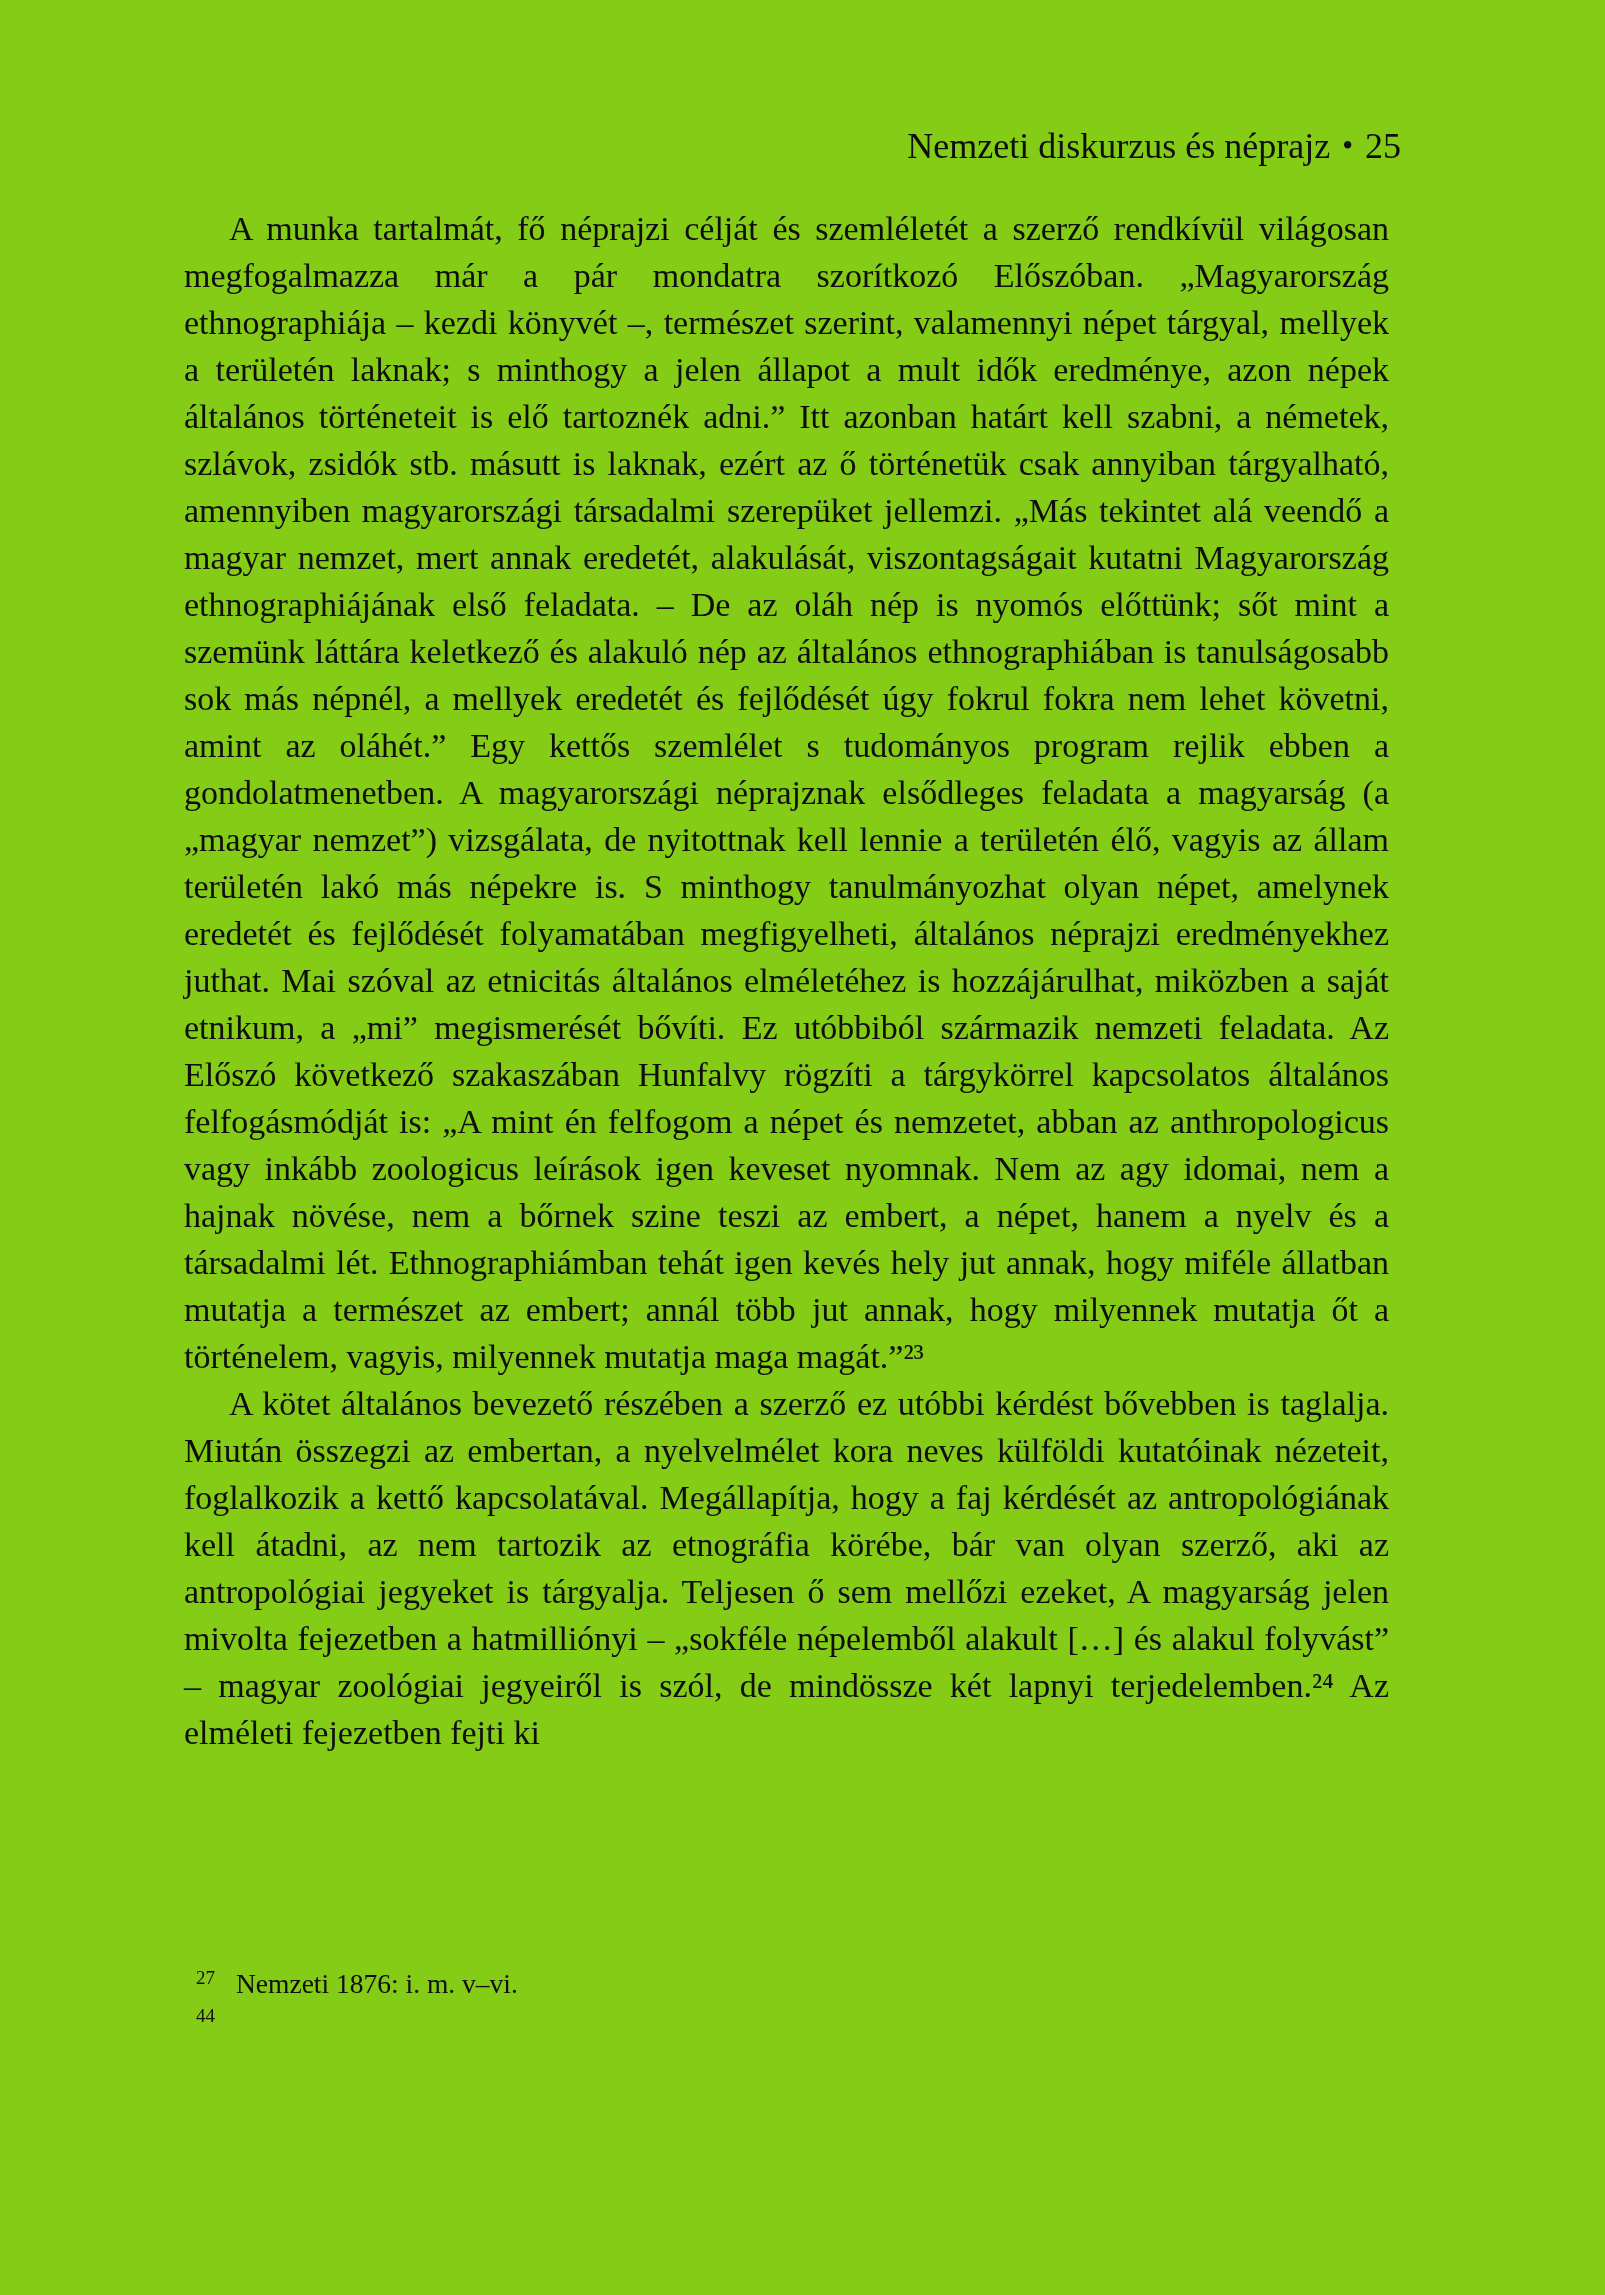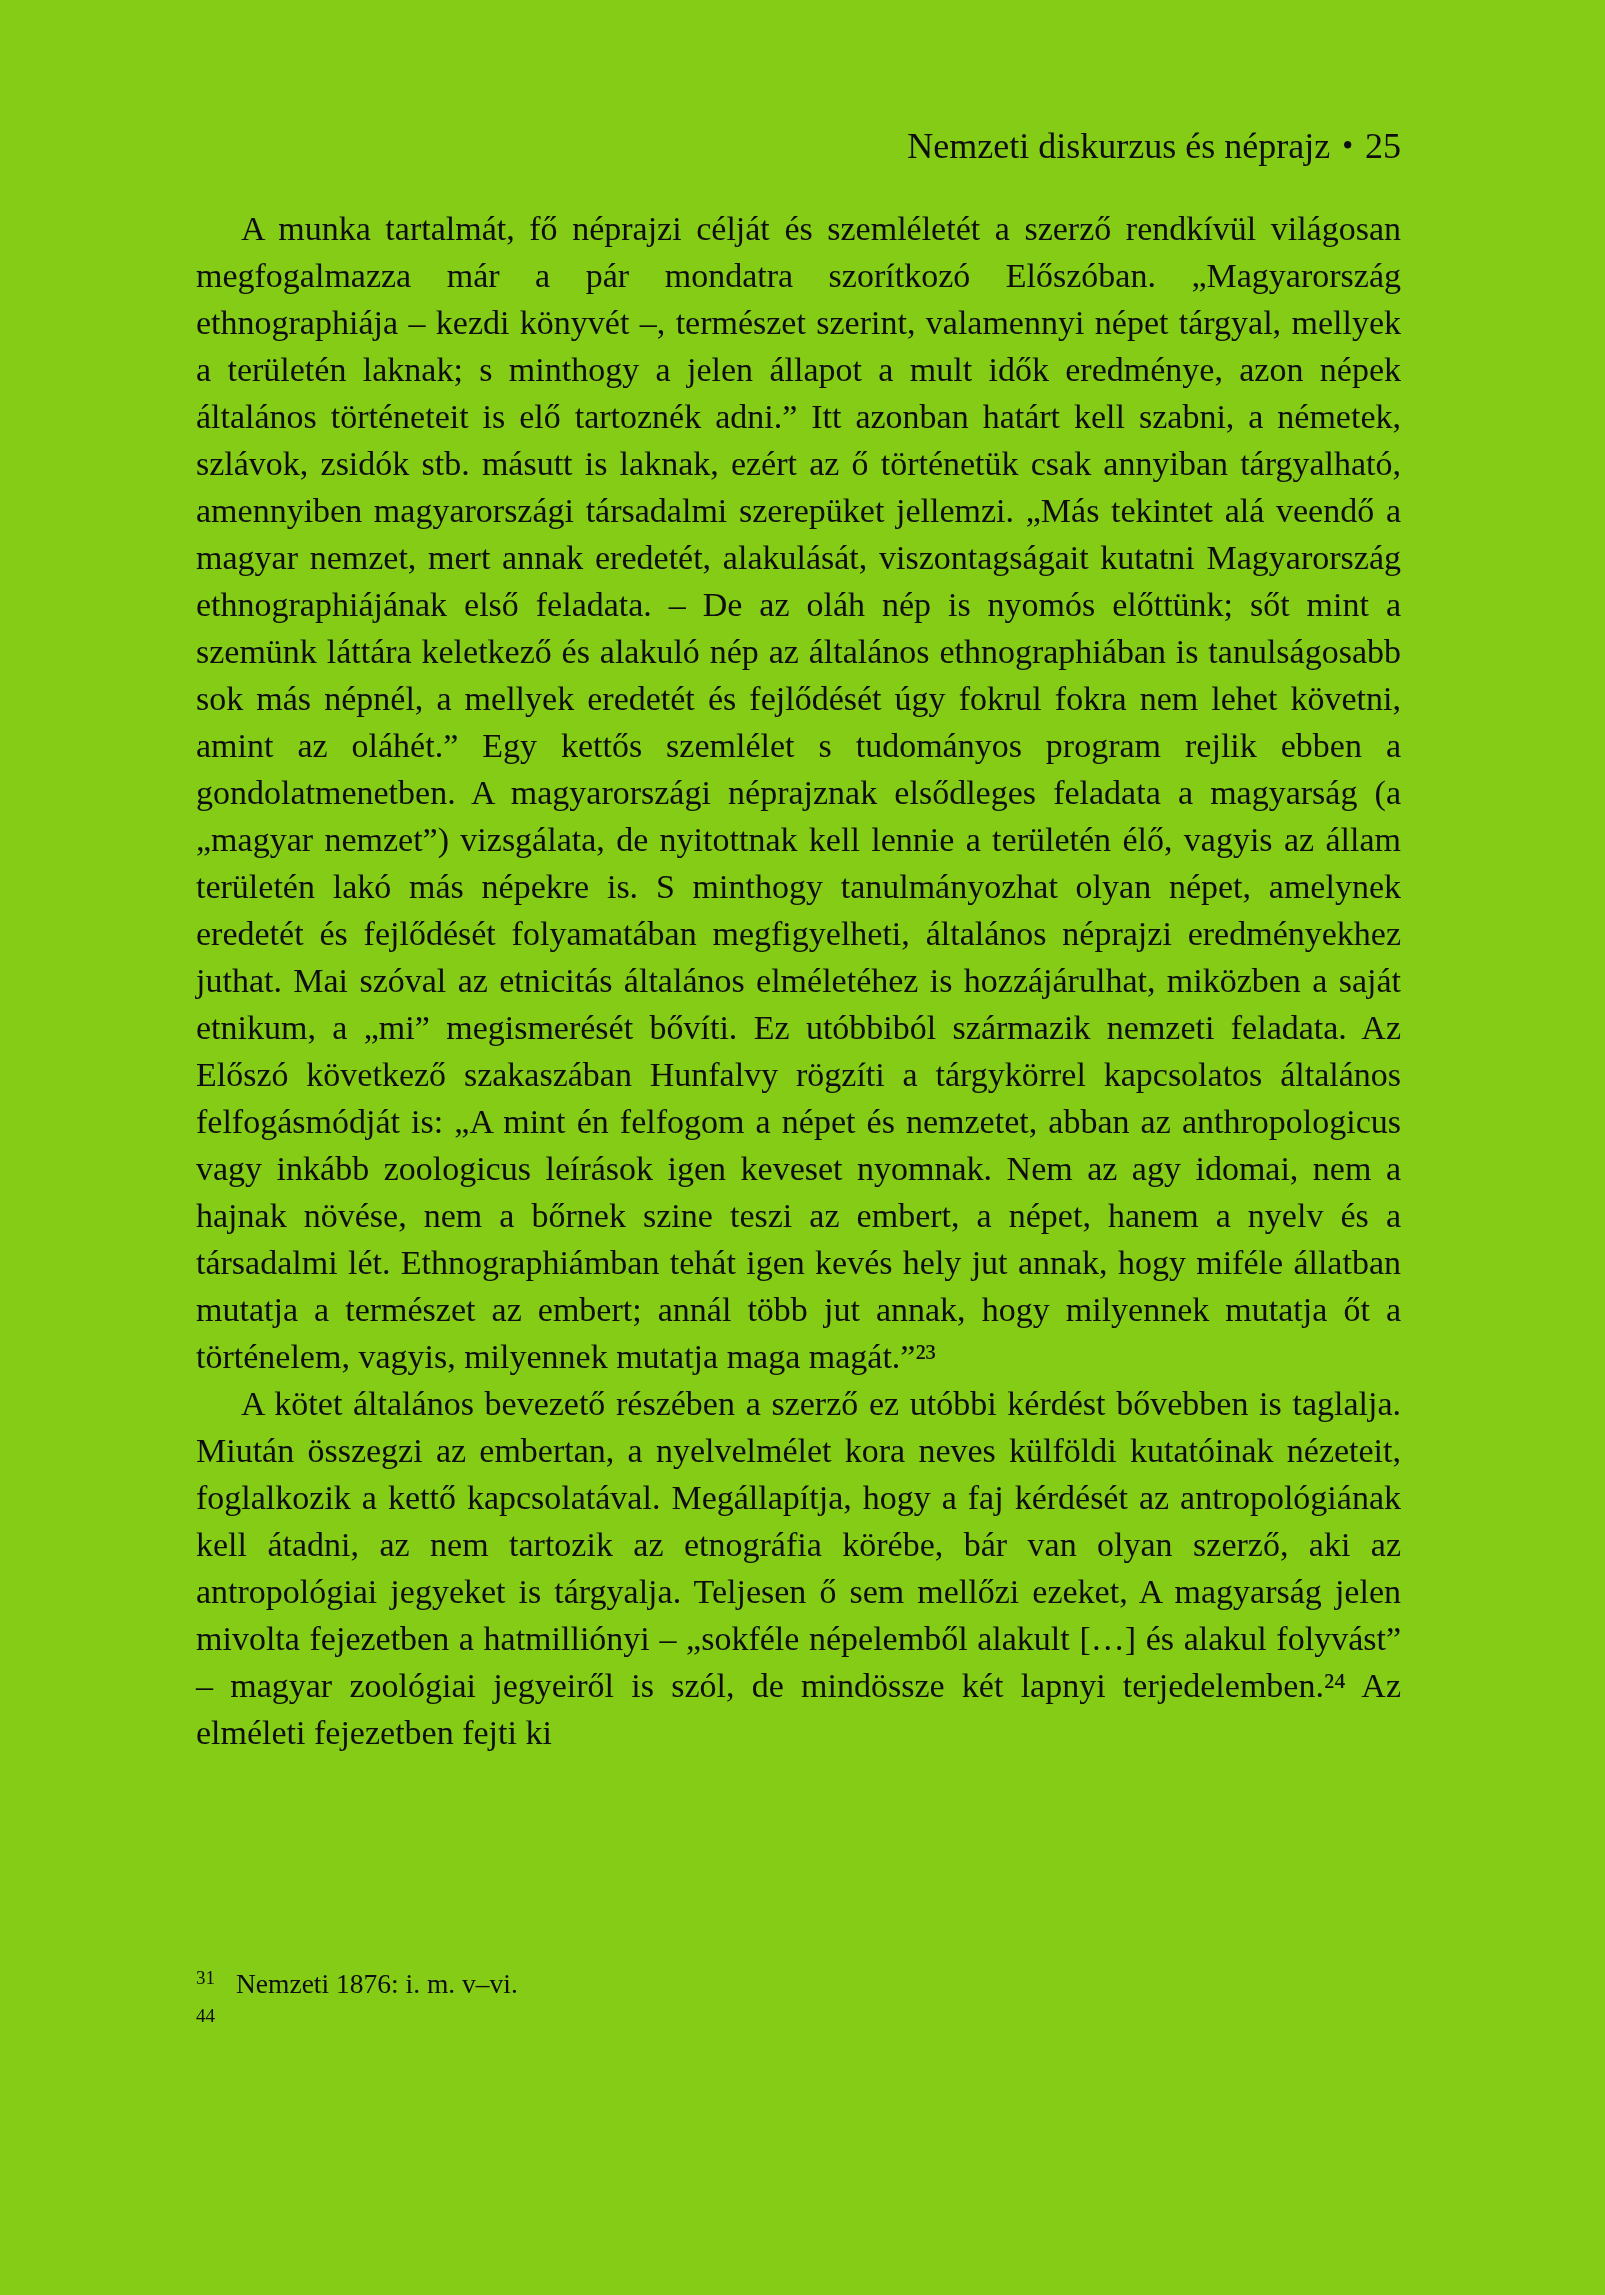--- a/index.html
+++ b/index.html
@@ -29,21 +29,21 @@
   }
   .running-head .bullet {
     display: inline-block;
     margin: 0 12px;
     font-size: 31px;
     vertical-align: 1.7px;
   }
   .body-text {
     position: absolute;
     top: 205px;
-    left: 196px;
+    left: 184px;
     width: 1205px;
     font-size: 34px;
     line-height: 47px;
     text-align: justify;
   }
   .para {
     margin: 0;
     padding: 0;
     text-indent: 45px;
   }
@@ -79,21 +79,21 @@
     <span>Nemzeti diskurzus és néprajz</span><span class="bullet">•</span><span>25</span>
   </header>
 
   <main class="body-text">
     <p class="para">A munka tartalmát, fő néprajzi célját és szemléletét a szerző rendkívül világosan megfogalmazza már a pár mondatra szorítkozó Előszóban. „Magyarország ethnographiája – kezdi könyvét –, természet szerint, valamennyi népet tárgyal, mellyek a területén laknak; s minthogy a jelen állapot a mult idők eredménye, azon népek általános történeteit is elő tartoznék adni.” Itt azonban határt kell szabni, a németek, szlávok, zsidók stb. másutt is laknak, ezért az ő történetük csak annyiban tárgyalható, amennyiben magyarországi társadalmi szerepüket jellemzi. „Más tekintet alá veendő a magyar nemzet, mert annak eredetét, alakulását, viszontagságait kutatni Magyarország ethnographiájának első feladata. – De az oláh nép is nyomós előttünk; sőt mint a szemünk láttára keletkező és alakuló nép az általános ethnographiában is tanulságosabb sok más népnél, a mellyek eredetét és fejlődését úgy fokrul fokra nem lehet követni, amint az oláhét.” Egy kettős szemlélet s tudományos program rejlik ebben a gondolatmenetben. A magyarországi néprajznak elsődleges feladata a magyarság (a „magyar nemzet”) vizsgálata, de nyitottnak kell lennie a területén élő, vagyis az állam területén lakó más népekre is. S minthogy tanulmányozhat olyan népet, amelynek eredetét és fejlődését folyamatában megfigyelheti, általános néprajzi eredményekhez juthat. Mai szóval az etnicitás általános elméletéhez is hozzájárulhat, miközben a saját etnikum, a „mi” megismerését bővíti. Ez utóbbiból származik nemzeti feladata. Az Előszó következő szakaszában Hunfalvy rögzíti a tárgykörrel kapcsolatos általános felfogásmódját is: „A mint én felfogom a népet és nemzetet, abban az anthropologicus vagy inkább zoologicus leírások igen keveset nyomnak. Nem az agy idomai, nem a hajnak növése, nem a bőrnek szine teszi az embert, a népet, hanem a nyelv és a társadalmi lét. Ethnographiámban tehát igen kevés hely jut annak, hogy miféle állatban mutatja a természet az embert; annál több jut annak, hogy milyennek mutatja őt a történelem, vagyis, milyennek mutatja maga magát.”²³</p>
     <p class="para">A kötet általános bevezető részében a szerző ez utóbbi kérdést bővebben is taglalja. Miután összegzi az embertan, a nyelvelmélet kora neves külföldi kutatóinak nézeteit, foglalkozik a kettő kapcsolatával. Megállapítja, hogy a faj kérdését az antropológiának kell átadni, az nem tartozik az etnográfia körébe, bár van olyan szerző, aki az antropológiai jegyeket is tárgyalja. Teljesen ő sem mellőzi ezeket, A magyarság jelen mivolta fejezetben a hatmilliónyi – „sokféle népelemből alakult […] és alakul folyvást” – magyar zoológiai jegyeiről is szól, de mindössze két lapnyi terjedelemben.²⁴ Az elméleti fejezetben fejti ki</p>
   </main>
 
   <section class="footnotes">
     <div class="footnote">
-      <span class="fn-marker">31</span>
+      <span class="fn-marker">27</span>
       <span class="fn-text">Nemzeti 1876: i. m. v–vi.</span>
     </div>
     <div class="footnote">
       <span class="fn-marker">44</span>
     </div>
   </section>
 
 </div>
 
 

